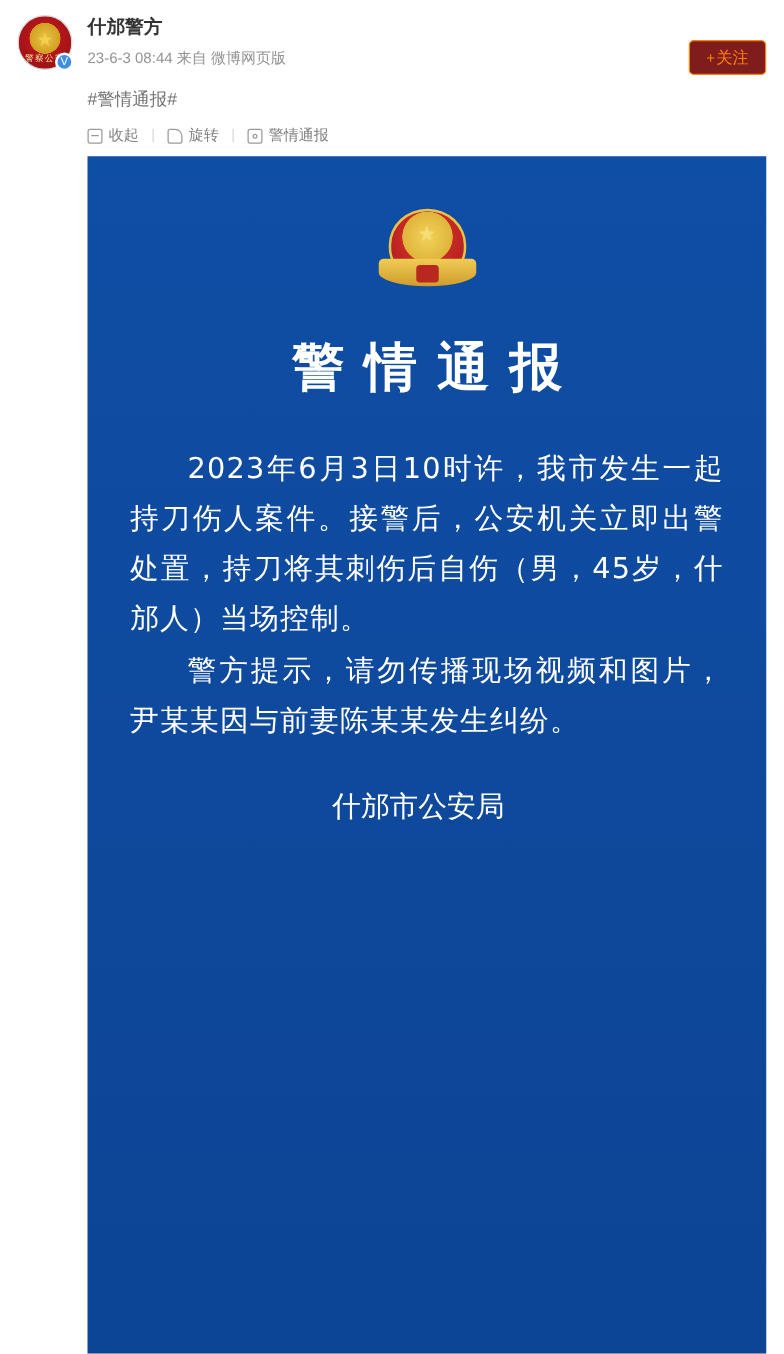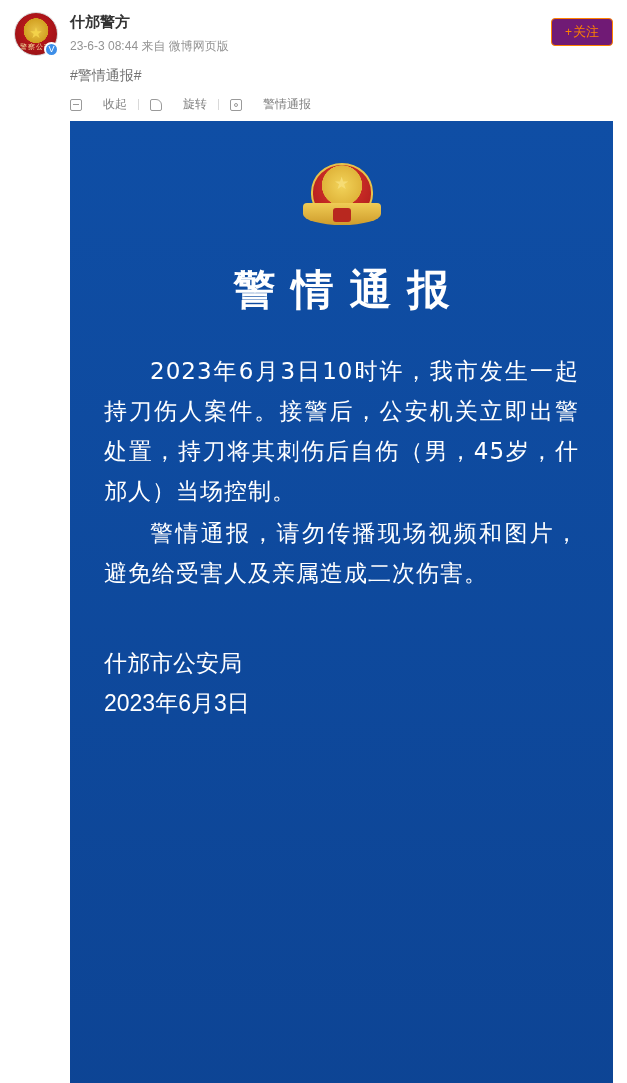--- a/index.html
+++ b/index.html
@@ -80,24 +80,24 @@
   }
   .meta {
     font-size: 12px;
     color: #939393;
     line-height: 18px;
     margin-top: 5px;
   }
   .meta .src { color: #939393; }
   .follow-btn {
     flex: 0 0 auto;
-    margin-top: 8px;
+    margin-top: 22px;
     border: 1px solid #ff8200;
     color: #ff8200;
-    background: #701a75;
+    background: #7f1d1d;
     border-radius: 4px;
     font-size: 13px;
     padding: 5px 13px;
     line-height: 16px;
     white-space: nowrap;
     cursor: pointer;
   }
   .follow-btn .plus { font-size: 12px; margin-right: 1px; }
 
   
@@ -118,21 +118,20 @@
     align-items: center;
     padding: 10px 14px 8px 70px;
     font-size: 12px;
     color: #808080;
   }
   .tool {
     display: inline-flex;
     align-items: center;
     cursor: pointer;
     color: #808080;
-    gap: 16px;
   }
   .tool .ti {
     display: inline-block;
     width: 12px; height: 12px;
     margin-right: 5px;
     border: 1px solid #9a9a9a;
     border-radius: 2px;
     position: relative;
   }
   .tool .ti::after {
@@ -227,22 +226,22 @@
     line-height: 40px;
     letter-spacing: 1px;
     font-family: "DejaVu Sans", sans-serif;
   }
   .notice-body p {
     margin: 0 0 2px 0;
     text-indent: 2em;
     text-align: justify;
   }
   .sign {
-    margin-top: 50px;
-    text-align: left;
+    margin-top: 28px;
+    text-align: center;
     font-size: 23px;
     line-height: 40px;
     padding-right: 14px;
   }
   .watermark {
     position: absolute;
     right: 18px;
     bottom: 14px;
     display: flex;
     align-items: flex-start;
@@ -326,26 +325,25 @@
 
       <div class="notice-emblem">
         <div class="emblem-shape"></div>
         <div class="emblem-wings"></div>
       </div>
 
       <div class="notice-title">警情通报</div>
 
       <div class="notice-body">
         <p>2023年6月3日10时许，我市发生一起持刀伤人案件。接警后，公安机关立即出警处置，持刀将其刺伤后自伤（男，45岁，什邡人）当场控制。</p>
-        <p>警情通报，请勿传播现场视频和图片，避免给受害人及亲属造成二次伤害。</p>
+        <p>警方提示，请勿传播现场视频和图片，尹某某因与前妻陈某某发生纠纷。</p>
       </div>
 
       <div class="sign">
         <div>什邡市公安局</div>
-        <div>2023年6月3日</div>
       </div>
 
       <div class="watermark">
         <span class="wm-icon"></span>
         <span>@什邡警方</span>
       </div>
 
     </div>
   </div>
 

